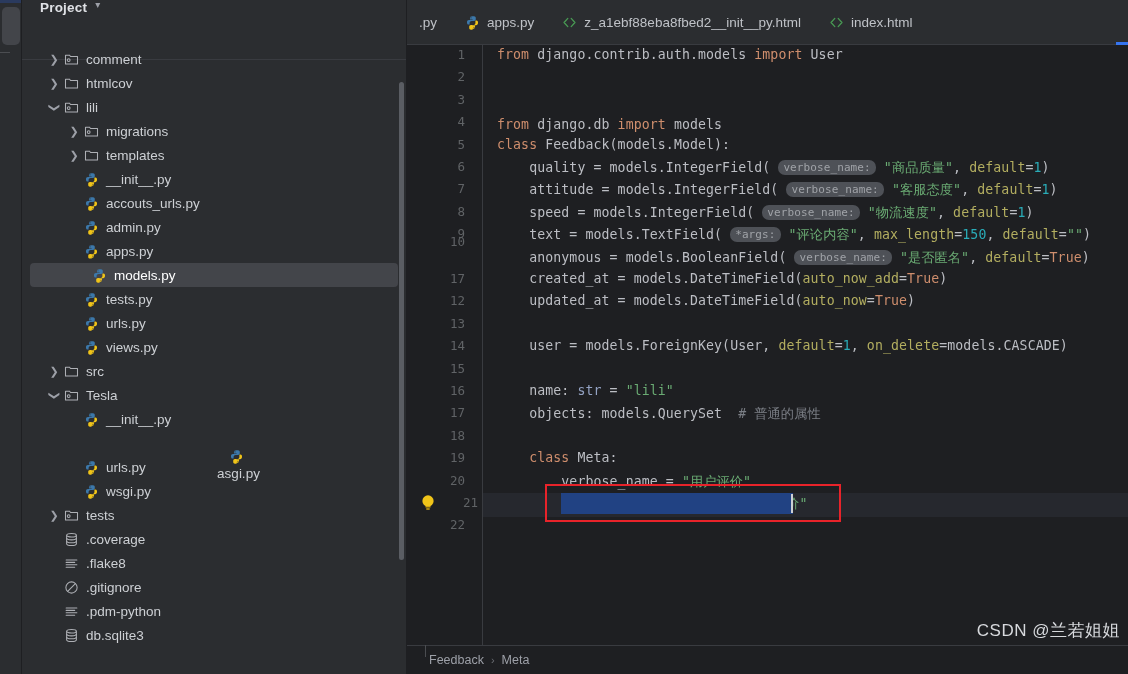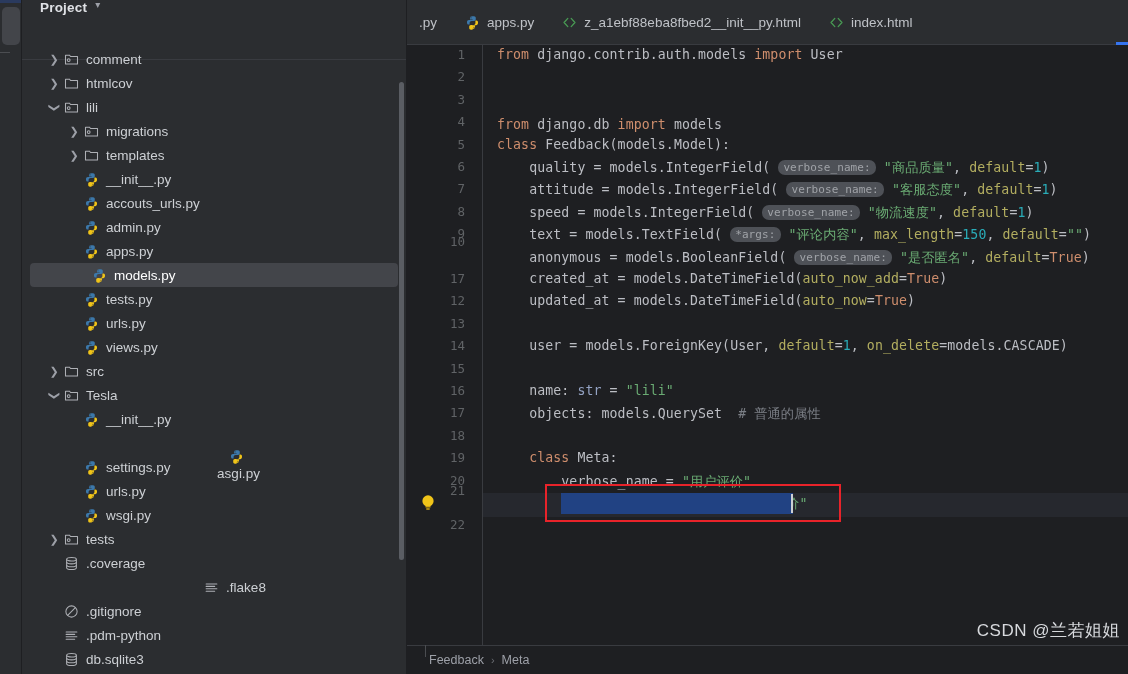--- a/index.html
+++ b/index.html
@@ -350,30 +350,20 @@
           <span class="tlabel">asgi.py</span>
         </div>
         <div class="tree-row" style="padding-left: 44px;">
           <span class="arrow blank">&nbsp;</span>
           <span class="ticon">
             <svg width="15" height="15" viewBox="0 0 16 16">
               <path d="M7.9 1.3c-2 0-2.6.8-2.6 1.9v1.5h2.8v.5H4.2c-1.2 0-2.1.7-2.1 2.5 0 1.8.6 2.5 1.7 2.5h1.1V8.6c0-1.2 1-2.2 2.2-2.2h2.6c1 0 1.8-.8 1.8-1.8V3.2c0-1-.8-1.7-1.8-1.8-.6-.1-1.2-.1-1.8-.1zM6.4 2.4c.3 0 .6.3.6.6s-.3.6-.6.6-.6-.3-.6-.6.3-.6.6-.6z" fill="#3c78aa"></path>
               <path d="M8.1 14.7c2 0 2.6-.8 2.6-1.9v-1.5H7.9v-.5h3.9c1.2 0 2.1-.7 2.1-2.5 0-1.8-.6-2.5-1.7-2.5h-1.1v2.6c0 1.2-1 2.2-2.2 2.2H6.3c-1 0-1.8.8-1.8 1.8v1.4c0 1 .8 1.7 1.8 1.8.6.1 1.2.1 1.8.1zm1.5-1.1c-.3 0-.6-.3-.6-.6s.3-.6.6-.6.6.3.6.6-.3.6-.6.6z" fill="#f0c419"></path>
             </svg>
           </span>
-          <span class="tlabel">settings.py</span>
-        </div>
-        <div class="tree-row" style="padding-left: 44px;">
-          <span class="arrow blank">&nbsp;</span>
-          <span class="ticon">
-            <svg width="15" height="15" viewBox="0 0 16 16">
-              <path d="M7.9 1.3c-2 0-2.6.8-2.6 1.9v1.5h2.8v.5H4.2c-1.2 0-2.1.7-2.1 2.5 0 1.8.6 2.5 1.7 2.5h1.1V8.6c0-1.2 1-2.2 2.2-2.2h2.6c1 0 1.8-.8 1.8-1.8V3.2c0-1-.8-1.7-1.8-1.8-.6-.1-1.2-.1-1.8-.1zM6.4 2.4c.3 0 .6.3.6.6s-.3.6-.6.6-.6-.3-.6-.6.3-.6.6-.6z" fill="#3c78aa"></path>
-              <path d="M8.1 14.7c2 0 2.6-.8 2.6-1.9v-1.5H7.9v-.5h3.9c1.2 0 2.1-.7 2.1-2.5 0-1.8-.6-2.5-1.7-2.5h-1.1v2.6c0 1.2-1 2.2-2.2 2.2H6.3c-1 0-1.8.8-1.8 1.8v1.4c0 1 .8 1.7 1.8 1.8.6.1 1.2.1 1.8.1zm1.5-1.1c-.3 0-.6-.3-.6-.6s.3-.6.6-.6.6.3.6.6-.3.6-.6.6z" fill="#f0c419"></path>
-            </svg>
-          </span>
           <span class="tlabel">urls.py</span>
         </div>
         <div class="tree-row" style="padding-left: 44px;">
           <span class="arrow blank">&nbsp;</span>
           <span class="ticon">
             <svg width="15" height="15" viewBox="0 0 16 16">
               <path d="M7.9 1.3c-2 0-2.6.8-2.6 1.9v1.5h2.8v.5H4.2c-1.2 0-2.1.7-2.1 2.5 0 1.8.6 2.5 1.7 2.5h1.1V8.6c0-1.2 1-2.2 2.2-2.2h2.6c1 0 1.8-.8 1.8-1.8V3.2c0-1-.8-1.7-1.8-1.8-.6-.1-1.2-.1-1.8-.1zM6.4 2.4c.3 0 .6.3.6.6s-.3.6-.6.6-.6-.3-.6-.6.3-.6.6-.6z" fill="#3c78aa"></path>
               <path d="M8.1 14.7c2 0 2.6-.8 2.6-1.9v-1.5H7.9v-.5h3.9c1.2 0 2.1-.7 2.1-2.5 0-1.8-.6-2.5-1.7-2.5h-1.1v2.6c0 1.2-1 2.2-2.2 2.2H6.3c-1 0-1.8.8-1.8 1.8v1.4c0 1 .8 1.7 1.8 1.8.6.1 1.2.1 1.8.1zm1.5-1.1c-.3 0-.6-.3-.6-.6s.3-.6.6-.6.6.3.6.6-.3.6-.6.6z" fill="#f0c419"></path>
             </svg>
           </span>
@@ -394,21 +384,21 @@
           <span class="ticon">
             <svg width="15" height="15" viewBox="0 0 16 16">
               <ellipse cx="8" cy="3.4" rx="5.2" ry="1.9" fill="none" stroke="#aeb0b5" stroke-width="1.1"></ellipse>
               <path d="M2.8 3.4v9.2c0 1.05 2.33 1.9 5.2 1.9s5.2-.85 5.2-1.9V3.4" fill="none" stroke="#aeb0b5" stroke-width="1.1"></path>
               <path d="M2.8 6.5c0 1.05 2.33 1.9 5.2 1.9s5.2-.85 5.2-1.9" fill="none" stroke="#aeb0b5" stroke-width="1.1"></path>
               <path d="M2.8 9.6c0 1.05 2.33 1.9 5.2 1.9s5.2-.85 5.2-1.9" fill="none" stroke="#aeb0b5" stroke-width="1.1"></path>
             </svg>
           </span>
           <span class="tlabel">.coverage</span>
         </div>
-        <div class="tree-row" style="padding-left: 24px; justify-content: center;">
+        <div class="tree-row" style="padding-left: 24px;">
           <span class="arrow blank">&nbsp;</span>
           <span class="ticon">
             <svg width="15" height="15" viewBox="0 0 16 16">
               <line x1="2.3" y1="4.2" x2="13.7" y2="4.2" stroke="#aeb0b5" stroke-width="1.1" stroke-linecap="round"></line>
               <line x1="2.3" y1="6.8" x2="11.4" y2="6.8" stroke="#aeb0b5" stroke-width="1.1" stroke-linecap="round"></line>
               <line x1="2.3" y1="9.4" x2="13.7" y2="9.4" stroke="#aeb0b5" stroke-width="1.1" stroke-linecap="round"></line>
               <line x1="2.3" y1="12" x2="11.4" y2="12" stroke="#aeb0b5" stroke-width="1.1" stroke-linecap="round"></line>
             </svg>
           </span>
           <span class="tlabel">.flake8</span>
@@ -504,21 +494,21 @@
           <div class="gline" style="top: 226px;">17</div>
           <div class="gline" style="top: 248.4px;">12</div>
           <div class="gline" style="top: 270.8px;">13</div>
           <div class="gline" style="top: 293.2px;">14</div>
           <div class="gline" style="top: 315.6px;">15</div>
           <div class="gline" style="top: 338px;">16</div>
           <div class="gline" style="top: 360.4px;">17</div>
           <div class="gline" style="top: 382.8px; text-align: right;">18</div>
           <div class="gline" style="top: 405.2px;">19</div>
           <div class="gline" style="top: 427.6px;">20</div>
-          <div class="gline" style="top: 438px;">21</div>
+          <div class="gline" style="top: 450px; margin-left: 13px;">21</div>
           <div class="gline" style="top: 472.4px;">22</div>
         </div>
       <div id="gutter-sep"></div>
       <div id="lines-host">
           <div class="cline" style="top: 2px;"><span class="kw">from</span> django.contrib.auth.models <span class="kw">import</span> User</div>
           <div class="cline" style="top: 24.4px; margin-top: 48px;"><span class="kw">from</span> django.db <span class="kw">import</span> models</div>
           <div class="cline" style="top: 46.8px;"></div>
           <div class="cline" style="top: 69.2px;"></div>
           <div class="cline" style="top: 91.6px;"><span class="kw">class</span> Feedback(models.Model):</div>
           <div class="cline" style="top: 114px;">    quality = models.IntegerField( <span class="inlay">verbose_name:</span> <span class="str">"商品质量"</span>, <span class="namedarg">default</span>=<span class="num">1</span>)</div>

